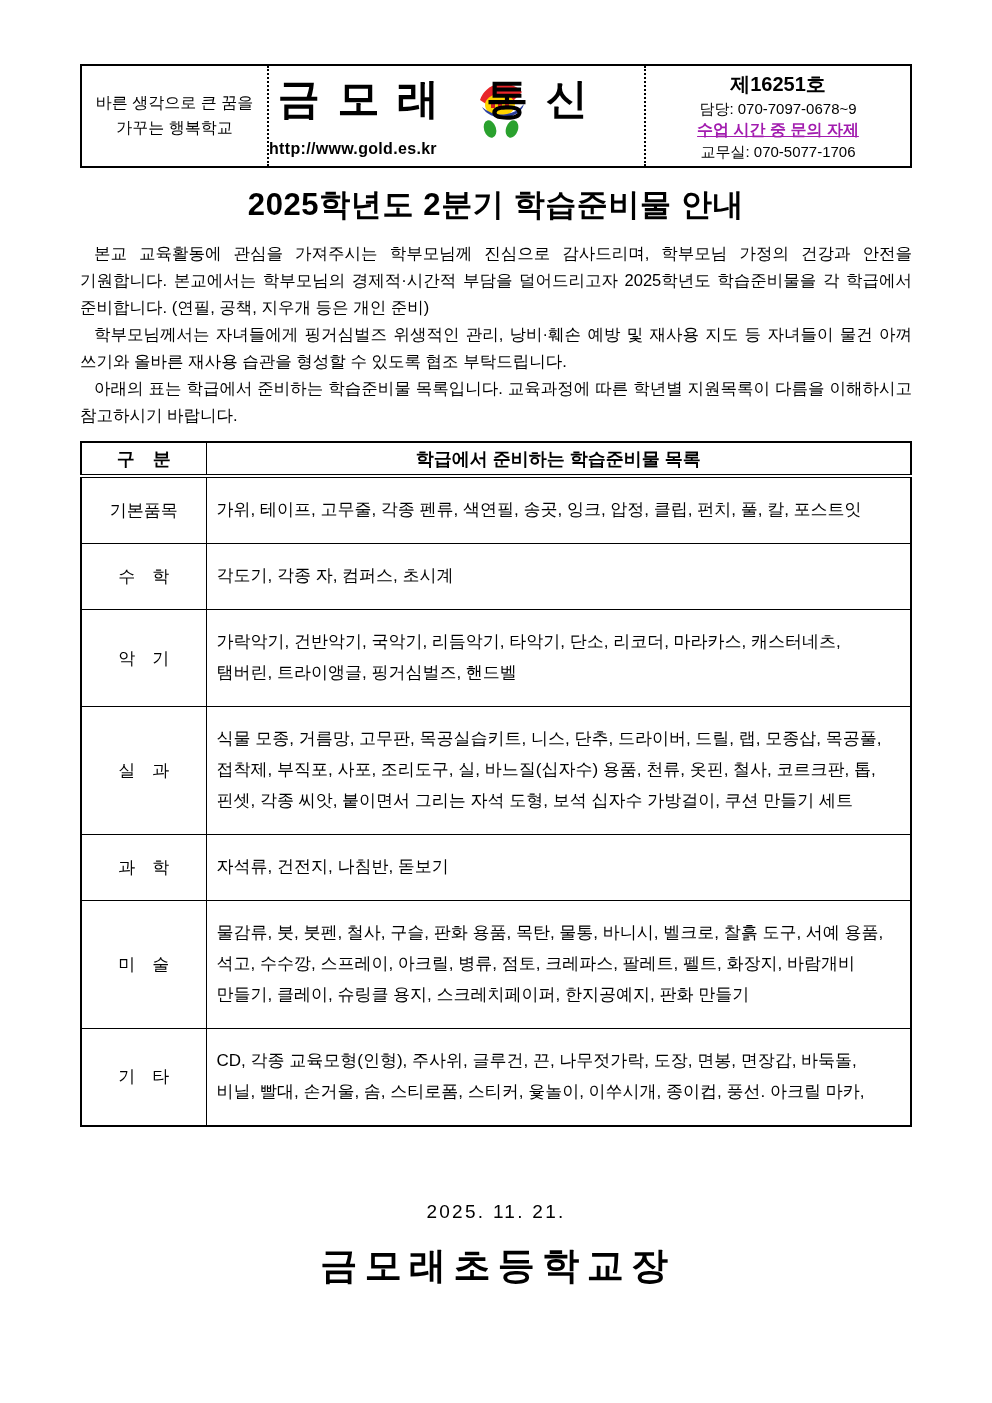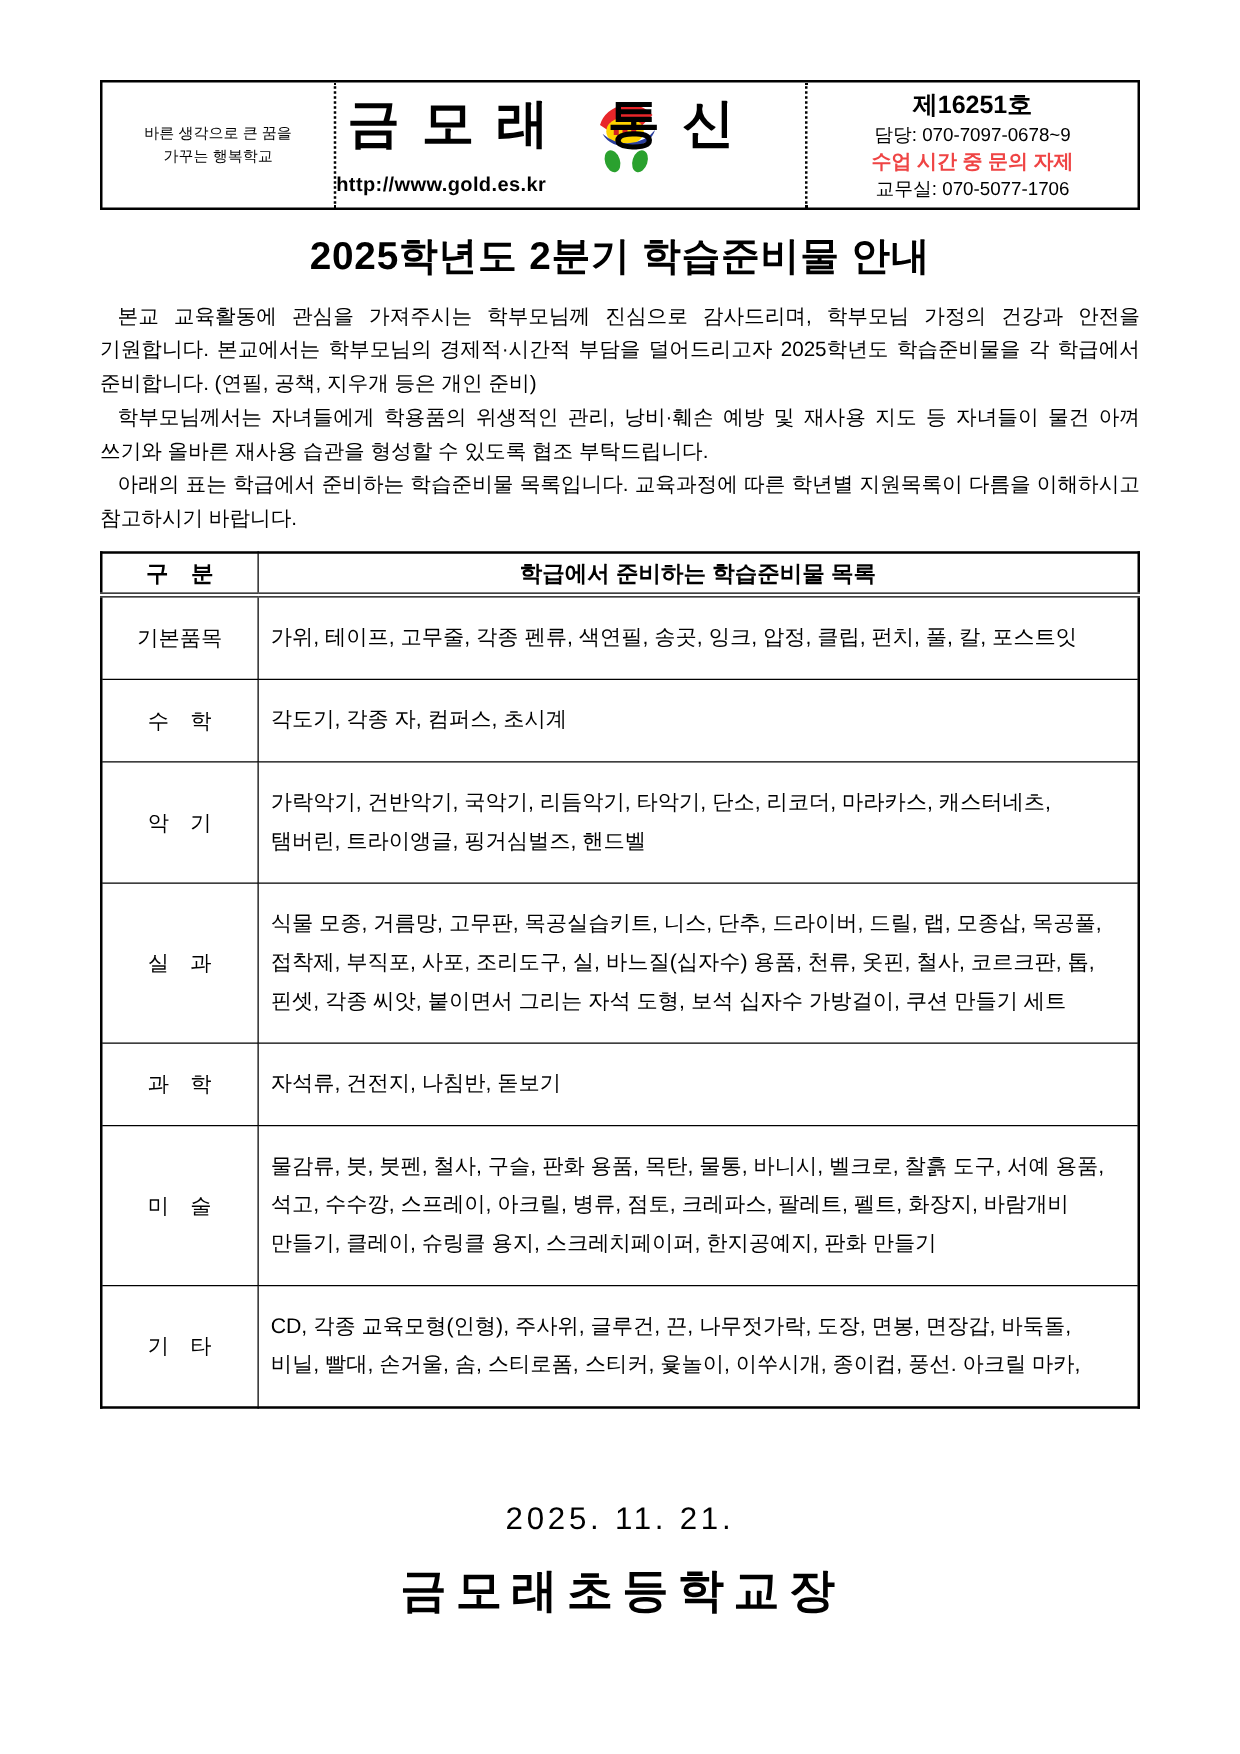--- a/index.html
+++ b/index.html
@@ -23,21 +23,21 @@
     border: 2px solid #000;
     height: 104px;
     display: grid;
     grid-template-columns: 187px 1fr 266px;
     align-items: stretch;
   }
   .masthead-cell { display: flex; flex-direction: column; justify-content: center; }
   .motto-cell {
     border-right: 2px dotted #000;
     text-align: center;
-    font-size: 12px;
+    font-size: 16px;
     line-height: 1.55;
     padding: 4px 6px;
   }
   .title-cell {
     position: relative;
     text-align: left;
     padding: 6px 0 8px 0;
     justify-content: space-between;
   }
   .newsletter-title {
@@ -116,21 +116,21 @@
     font-size: 17px;
     line-height: 1.82;
     padding: 17px 10px;
     text-align: left;
     word-break: keep-all;
   }
 
   
   .footer { text-align: center; margin-top: 74px; }
   .footer-date {
-    font-size: 25px;
+    font-size: 19px;
     letter-spacing: 0.12em;
   }
   .footer-signature {
     margin-top: 18px;
     font-size: 37px;
     font-weight: bold;
     letter-spacing: 0.2em;
     text-indent: 0.1em;
   }
 </style>
@@ -156,30 +156,30 @@
           <ellipse cx="18" cy="55" rx="6" ry="9" fill="#2aa12e" transform="rotate(-18 18 55)"></ellipse>
           <ellipse cx="40" cy="55" rx="6" ry="9" fill="#2aa12e" transform="rotate(18 40 55)"></ellipse>
         </svg>
       </span>
       <div class="newsletter-title">금모래 통신</div>
       <div class="website">http://www.gold.es.kr</div>
     </div>
     <div class="masthead-cell issue-cell">
       <div class="issue-number">제16251호</div>
       <div class="contact-line">담당: 070-7097-0678~9</div>
-      <div class="notice-line" style="color: #ef4444;">수업 시간 중 문의 자제</div>
+      <div class="notice-line" style="color: #a21caf; text-decoration: underline;">수업 시간 중 문의 자제</div>
       <div class="office-line">교무실: 070-5077-1706</div>
     </div>
   </div>
 
   <h1 class="doc-title">2025학년도 2분기 학습준비물 안내</h1>
 
   <div class="body-text">
     <p>본교 교육활동에 관심을 가져주시는 학부모님께 진심으로 감사드리며, 학부모님 가정의 건강과 안전을 기원합니다. 본교에서는 학부모님의 경제적·시간적 부담을 덜어드리고자 2025학년도 학습준비물을 각 학급에서 준비합니다. (연필, 공책, 지우개 등은 개인 준비)</p>
-    <p>학부모님께서는 자녀들에게 학용품의 위생적인 관리, 낭비·훼손 예방 및 재사용 지도 등 자녀들이 물건 아껴 쓰기와 올바른 재사용 습관을 형성할 수 있도록 협조 부탁드립니다.</p>
+    <p>학부모님께서는 자녀들에게 핑거심벌즈 위생적인 관리, 낭비·훼손 예방 및 재사용 지도 등 자녀들이 물건 아껴 쓰기와 올바른 재사용 습관을 형성할 수 있도록 협조 부탁드립니다.</p>
     <p>아래의 표는 학급에서 준비하는 학습준비물 목록입니다. 교육과정에 따른 학년별 지원목록이 다름을 이해하시고 참고하시기 바랍니다.</p>
   </div>
 
   <table class="supplies">
     <colgroup>
       <col class="c-label">
       <col>
     </colgroup>
     <thead>
       <tr>

